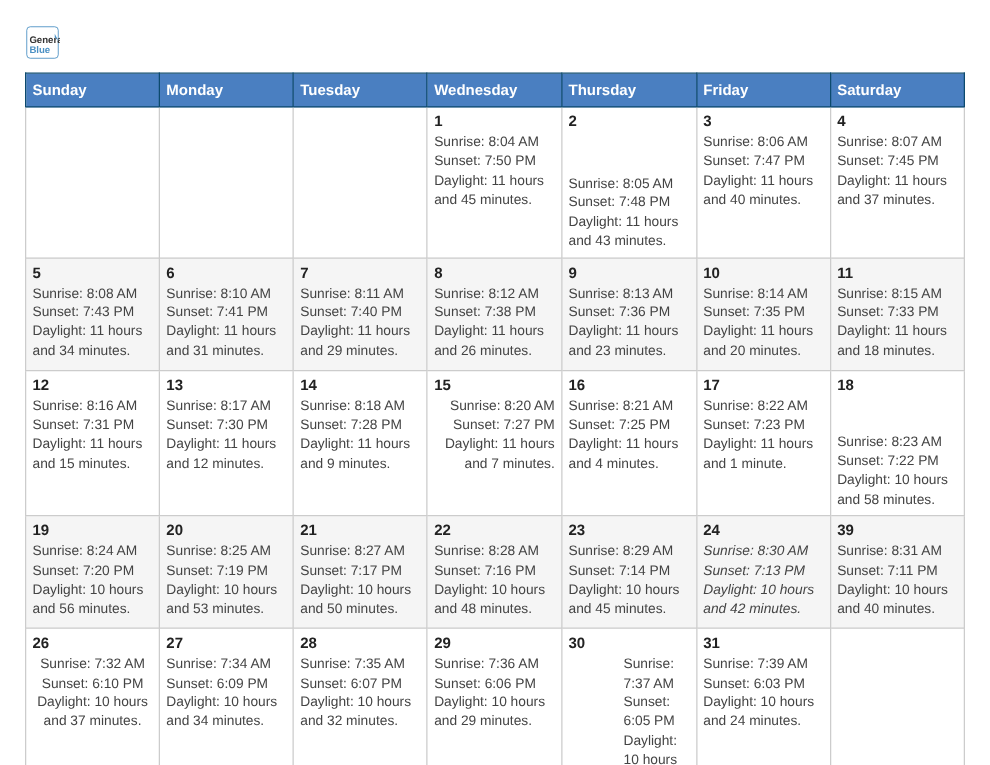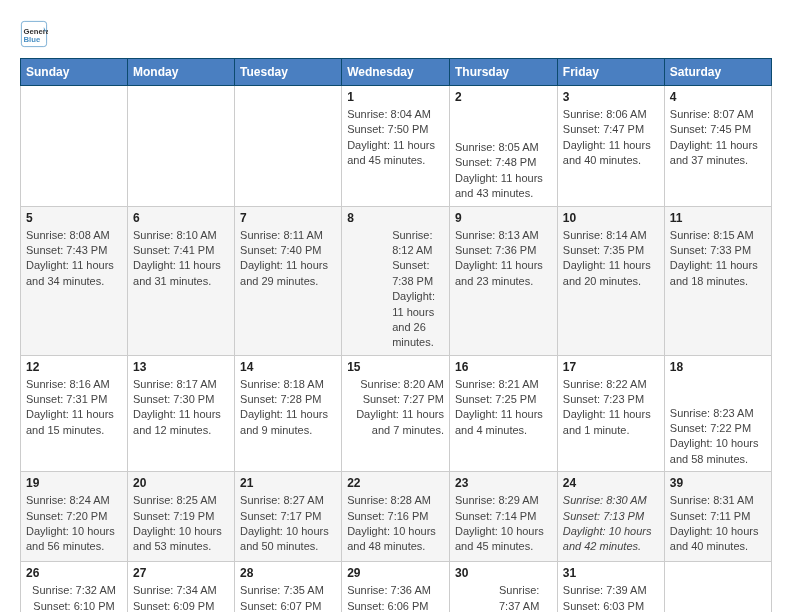--- a/index.html
+++ b/index.html
@@ -156,21 +156,21 @@
 Daylight: 11 hours and 31 minutes.</div>
         </td>
         <td>
           <div class="day-number">7</div>
           <div class="day-info" style="white-space: pre-line;">Sunrise: 8:11 AM
 Sunset: 7:40 PM
 Daylight: 11 hours and 29 minutes.</div>
         </td>
         <td>
           <div class="day-number">8</div>
-          <div class="day-info" style="white-space: pre-line; margin-left: 45px;">Sunrise: 8:12 AM
+          <div class="day-info" style="white-space: pre-line;">Sunrise: 8:12 AM
 Sunset: 7:38 PM
 Daylight: 11 hours and 26 minutes.</div>
         </td>
         <td>
           <div class="day-number">9</div>
           <div class="day-info" style="white-space: pre-line;">Sunrise: 8:13 AM
 Sunset: 7:36 PM
 Daylight: 11 hours and 23 minutes.</div>
         </td>
         <td>

